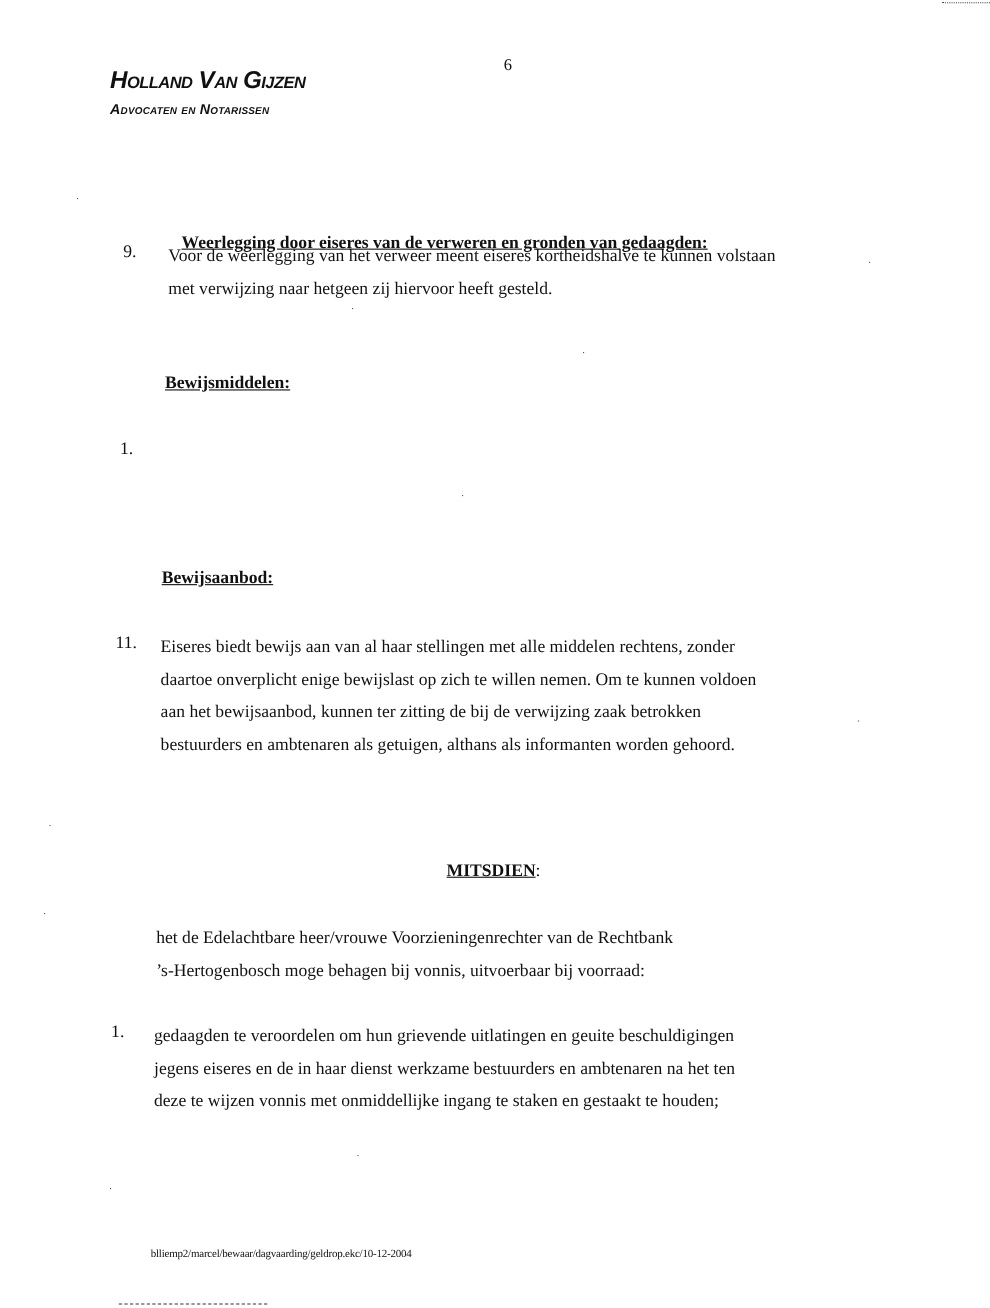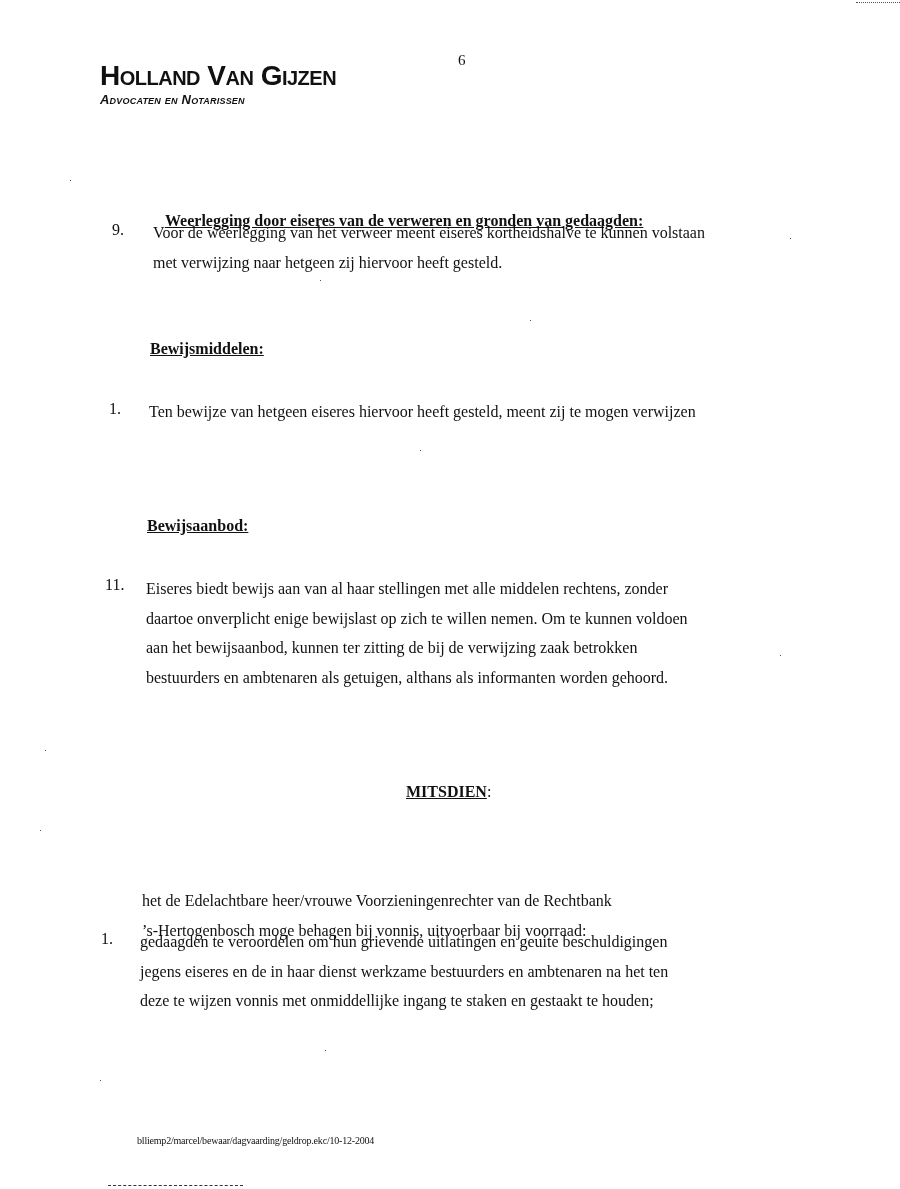--- a/index.html
+++ b/index.html
@@ -1,18 +1,18 @@
 <!DOCTYPE html>
 <html><head>
 <meta charset="utf-8">
 <style>
   html, body { margin: 0; padding: 0; background: #ffffff; }
   body { width: 900px; height: 1189px; position: relative; overflow: hidden; color: #111; font-family: "Liberation Serif", "DejaVu Serif", serif; }
   .abs { position: absolute; }
-  .firm-name { left: 100px; top: 60px; font-family: "Liberation Sans", sans-serif; font-weight: bold; font-size: 28px; letter-spacing: -0.5px; font-variant: small-caps; }
+  .firm-name { left: 100px; top: 60px; font-family: "Liberation Sans", sans-serif; font-style: italic; font-weight: bold; font-size: 22px; letter-spacing: -0.5px; font-variant: small-caps; }
   .firm-sub { left: 100px; top: 92px; font-family: "Liberation Sans", sans-serif; font-style: italic; font-weight: bold; font-size: 13px; font-variant: small-caps; letter-spacing: 0.2px; }
   .page-num { left: 458px; top: 52px; font-size: 15px; }
   .heading { font-weight: bold; text-decoration: underline; font-size: 16px; }
   .para { font-size: 16px; line-height: 29.5px; }
   .num { font-size: 16px; }
   .just { text-align: justify; text-align-last: left; }
   .footer-path { left: 137px; top: 1135px; font-size: 10px; letter-spacing: -0.2px; }
   .footer-line { left: 108px; top: 1185px; width: 135px; border-top: 1px dashed #333; }
   .top-dots { left: 856px; top: 2px; width: 44px; border-top: 1px dotted #555; }
   .speck { width: 1px; height: 1px; background: #555; }
@@ -29,36 +29,35 @@
 <div class="abs heading" style="left:165px; top:164px;margin-top:48px;">Weerlegging door eiseres van de verweren en gronden van gedaagden:</div>
 <div class="abs num" style="left:112px; top:221px;">9.</div>
 <div class="abs para" style="left:153px; top:218px; width:630px;">
   <div>Voor de weerlegging van het verweer meent eiseres kortheidshalve te kunnen volstaan</div>
   <div>met verwijzing naar hetgeen zij hiervoor heeft gesteld.</div>
 </div>
 
 <div class="abs heading" style="left:150px; top:340px;">Bewijsmiddelen:</div>
 <div class="abs num" style="left:109px; top:400px;">1.</div>
 <div class="abs para" style="left:149px; top:397px; width:625px;">
-  <div>Ten bewijze van hetgeen eiseres hiervoor heeft gesteld, meent zij te mogen verwijzen</div>
 </div>
 
 <div class="abs heading" style="left:147px; top:517px;">Bewijsaanbod:</div>
 <div class="abs num" style="left:105px; top:576px;">11.</div>
 <div class="abs para" style="left:146px; top:574px; width:620px;">
   <div class="just">Eiseres biedt bewijs aan van al haar stellingen met alle middelen rechtens, zonder</div>
   <div class="just">daartoe onverplicht enige bewijslast op zich te willen nemen. Om te kunnen voldoen</div>
   <div class="just">aan het bewijsaanbod, kunnen ter zitting de bij de verwijzing zaak betrokken</div>
   <div>bestuurders en ambtenaren als getuigen, althans als informanten worden gehoord.</div>
 </div>
 
 <div class="abs" style="left:406px; top:783px; font-size:16px;">
   <span class="heading">MITSDIEN</span><span>:</span>
 </div>
-<div class="abs para" style="left:142px; top:838px; width:620px;margin-top:48px;">
+<div class="abs para" style="left:142px; top:838px; width:620px;">
   <div>het de Edelachtbare heer/vrouwe Voorzieningenrechter van de Rechtbank</div>
   <div>’s-Hertogenbosch moge behagen bij vonnis, uitvoerbaar bij voorraad:</div>
 </div>
 
 <div class="abs num" style="left:101px; top:930px;">1.</div>
 <div class="abs para" style="left:140px; top:927px; width:630px;">
   <div>gedaagden te veroordelen om hun grievende uitlatingen en geuite beschuldigingen</div>
   <div>jegens eiseres en de in haar dienst werkzame bestuurders en ambtenaren na het ten</div>
   <div>deze te wijzen vonnis met onmiddellijke ingang te staken en gestaakt te houden;</div>
 </div>

